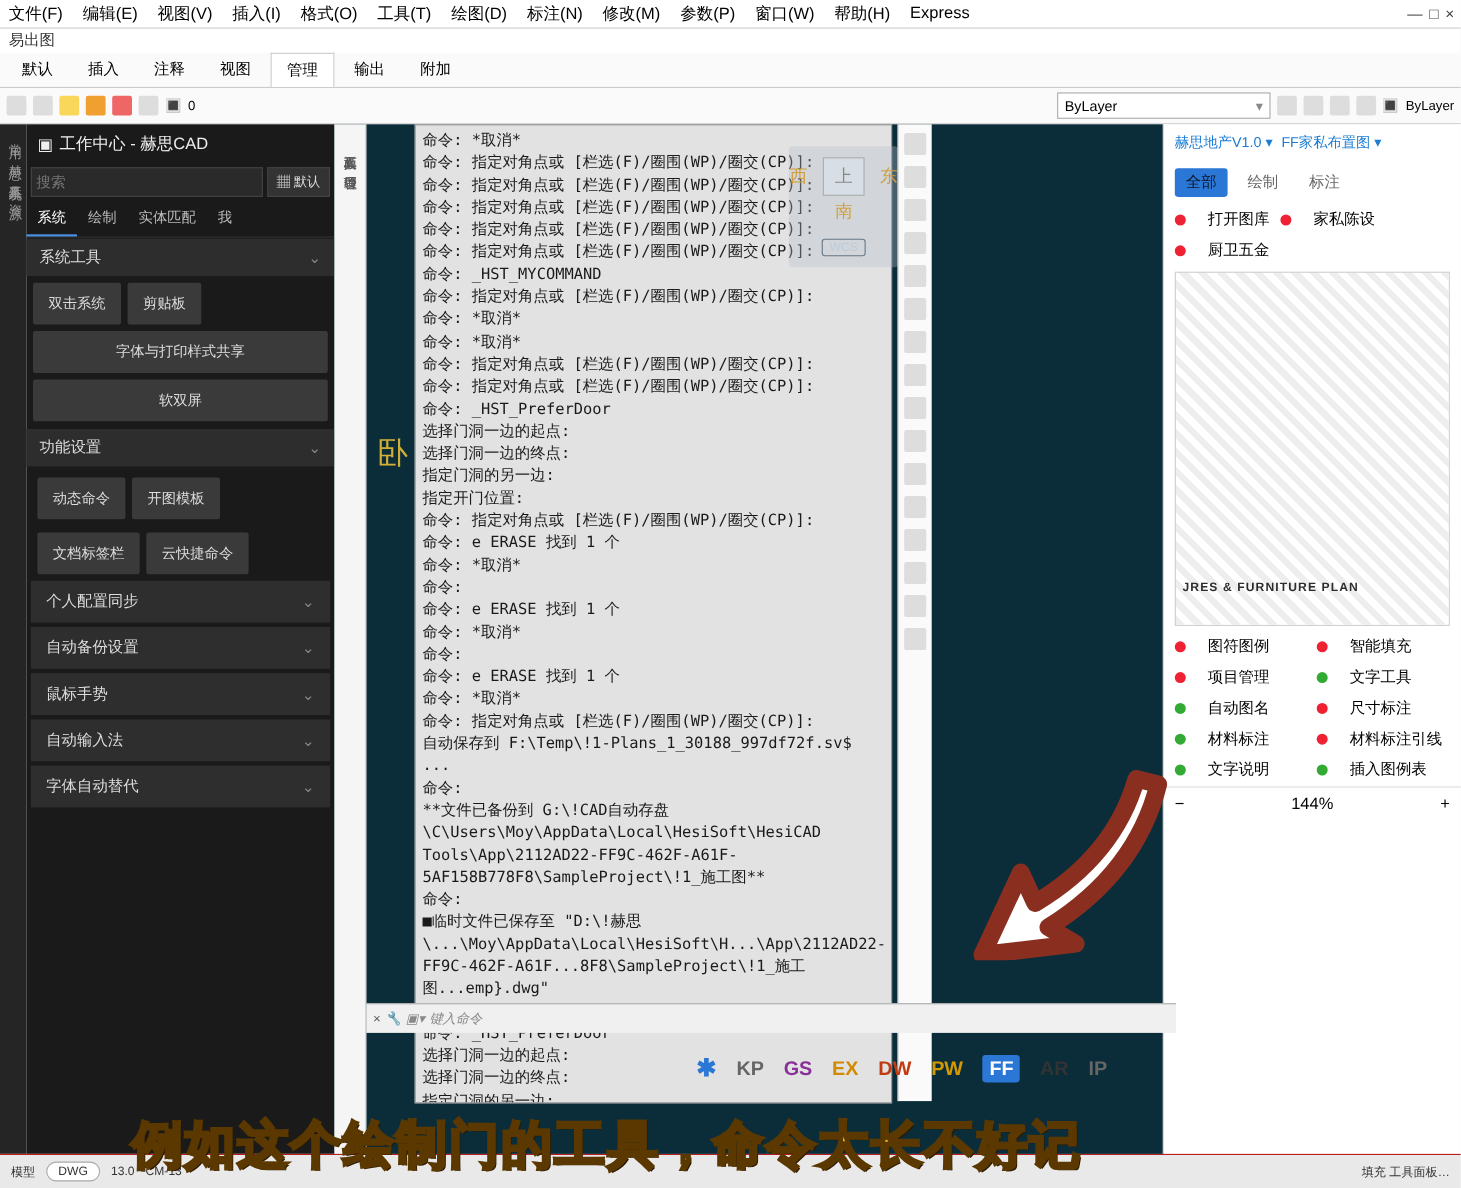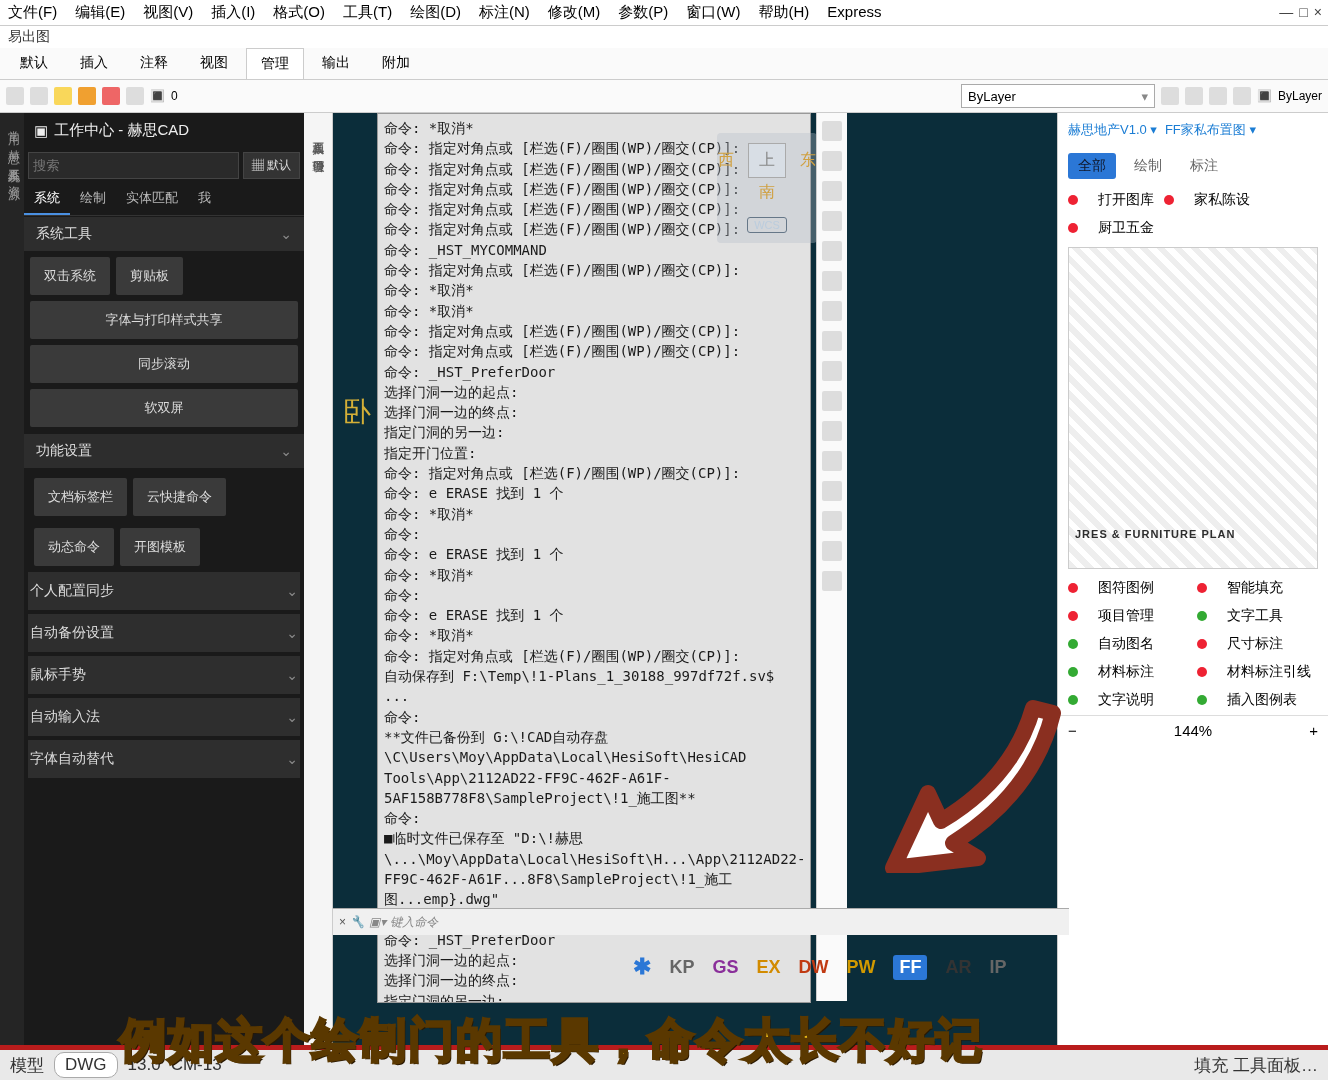--- a/index.html
+++ b/index.html
@@ -22,21 +22,21 @@
 .left-search input{flex:1;background:#2a2a2a;border:1px solid #444;color:#ddd;padding:4px}
 .left-search .sel{background:#333;border:1px solid #444;padding:4px 8px;color:#ddd;font-size:12px}
 .left-tabs{display:flex;border-bottom:1px solid #333}
 .left-tabs span{padding:6px 10px;font-size:13px;color:#bbb}
 .left-tabs .active{color:#fff;border-bottom:2px solid #4a90e2}
 .left-section{padding:8px 12px;font-size:14px;color:#ddd;background:#2d2d2d;margin-top:1px;display:flex;justify-content:space-between;align-items:center}
 .left-btns{padding:6px;display:flex;flex-wrap:wrap;gap:6px}
 .left-btns button{background:#3a3a3a;color:#ddd;border:none;padding:10px 14px;font-size:13px;border-radius:2px;cursor:pointer}
 .left-btns button.wide{width:100%}
 .left-list{padding:4px}
-.left-list .row{padding:10px 2px;font-size:14px;color:#ddd;display:flex;justify-content:space-between;align-items:center;background:#2e2e2e;margin-bottom:4px}
+.left-list .row{padding:10px 14px;font-size:14px;color:#ddd;display:flex;justify-content:space-between;align-items:center;background:#2e2e2e;margin-bottom:4px}
 .canvas-wrap{flex:1;position:relative;background:#0b2d3a;display:flex}
 .canvas-side{width:28px;background:#f5f5f5;border-right:1px solid #ccc;display:flex;flex-direction:column;align-items:center;gap:18px;padding-top:20px;color:#555;font-size:12px}
 .canvas-side span{writing-mode:vertical-rl}
 .canvas-area{flex:1;position:relative}
 .cmdlog{position:absolute;left:44px;top:0;width:420px;height:880px;background:#e2e2e2;color:#1a1a1a;font-family:Consolas,monospace;font-size:14px;line-height:1.45;padding:4px 6px;white-space:pre-wrap;overflow:hidden;border:1px solid #999}
 .cmdinput{position:absolute;left:0;bottom:110px;width:100%;height:26px;background:#f0f0f0;border-top:1px solid #aaa;display:flex;align-items:center;gap:4px;padding:0 6px;font-style:italic;color:#888}
 .cmdinput .x{color:#555;font-style:normal}
 .quickbar{position:absolute;left:300px;bottom:60px;height:36px;display:flex;align-items:center;gap:18px;font-size:18px;font-weight:bold}
 .quickbar span.kp{color:#666}
 .quickbar span.gs{color:#8a2f9a}
@@ -60,21 +60,21 @@
 .rp-filters .active{background:#2b77d6;color:#0f172a}
 .rp-chips{padding:6px 10px;display:flex;flex-wrap:wrap;gap:10px}
 .chip{display:flex;align-items:center;gap:20px;font-size:14px}
 .dot{width:10px;height:10px;border-radius:50%;display:inline-block}
 .preview{flex:0 0 320px;margin:4px 10px;border:1px solid #ccc;background:#fafafa;overflow:hidden;position:relative}
 .preview .pic{width:100%;height:100%;background:repeating-linear-gradient(45deg,#eee 0 6px,#fff 6px 12px)}
 .preview .cap{position:absolute;left:6px;bottom:28px;font-size:11px;letter-spacing:1px;font-family:Arial;color:#2d2d2d;font-weight:bold}
 .rp-legend{padding:6px 10px;display:grid;grid-template-columns:1fr 1fr;row-gap:10px;column-gap:8px;font-size:15px}
 .rp-more{padding:8px 10px;color:#1b7dd4;font-size:15px}
 .rp-zoom{padding:6px 10px;display:flex;align-items:center;justify-content:space-between;font-size:15px;border-top:1px solid #ddd}
-.statusbar{height:30px;background:#e9e9e9;border-top:5px solid #b91c1c;display:flex;align-items:center;gap:10px;padding:0 10px;font-size:17px;color:#333}
+.statusbar{height:30px;background:#e9e9e9;border-top:1px solid #b91c1c;display:flex;align-items:center;gap:10px;padding:0 10px;font-size:11px;color:#333}
 .bigtext{position:absolute;left:120px;bottom:8px;font-size:46px;font-weight:900;color:#f2c21a;-webkit-text-stroke:3px #5a3800;letter-spacing:2px;z-index:50;text-shadow:2px 2px 0 #2a1800}
 .arrow{position:absolute;left:550px;top:580px;width:180px;height:180px;z-index:40}
 .arrow svg{width:100%;height:100%}
 .canvas-text{position:absolute;left:10px;top:280px;color:#d4af37;font-size:28px;font-family:"KaiTi",serif}
 .winbtns{position:absolute;right:6px;top:4px;display:flex;gap:6px;color:#444;font-size:14px}
 .chev{color:#888}
 </style>
 </head>
 <body>
 
@@ -159,36 +159,35 @@
         </div>
 
       <div class="left-section">
         <span>系统工具</span>
           <span class="chev">⌄</span>
       </div>
       <div class="left-btns" id="sysbtns">
           <button>双击系统</button>
           <button>剪贴板</button>
           <button class="wide">字体与打印样式共享</button>
-          <button class="wide">同步滚动</button>
           <button class="wide">软双屏</button>
         </div>
 
       <div class="left-section">
         <span>功能设置</span>
           <span class="chev">⌄</span>
       </div>
       <div class="left-list" id="funcrows">
           <div class="left-btns">
+            <button>动态命令</button>
+            <button>开图模板</button>
+          </div>
+          <div class="left-btns">
             <button>文档标签栏</button>
             <button>云快捷命令</button>
-          </div>
-          <div class="left-btns">
-            <button>动态命令</button>
-            <button>开图模板</button>
           </div>
           <div class="row">
             <span>个人配置同步</span>
             <span class="chev">⌄</span>
           </div>
           <div class="row">
             <span>自动备份设置</span>
             <span class="chev">⌄</span>
           </div>
           <div class="row">

